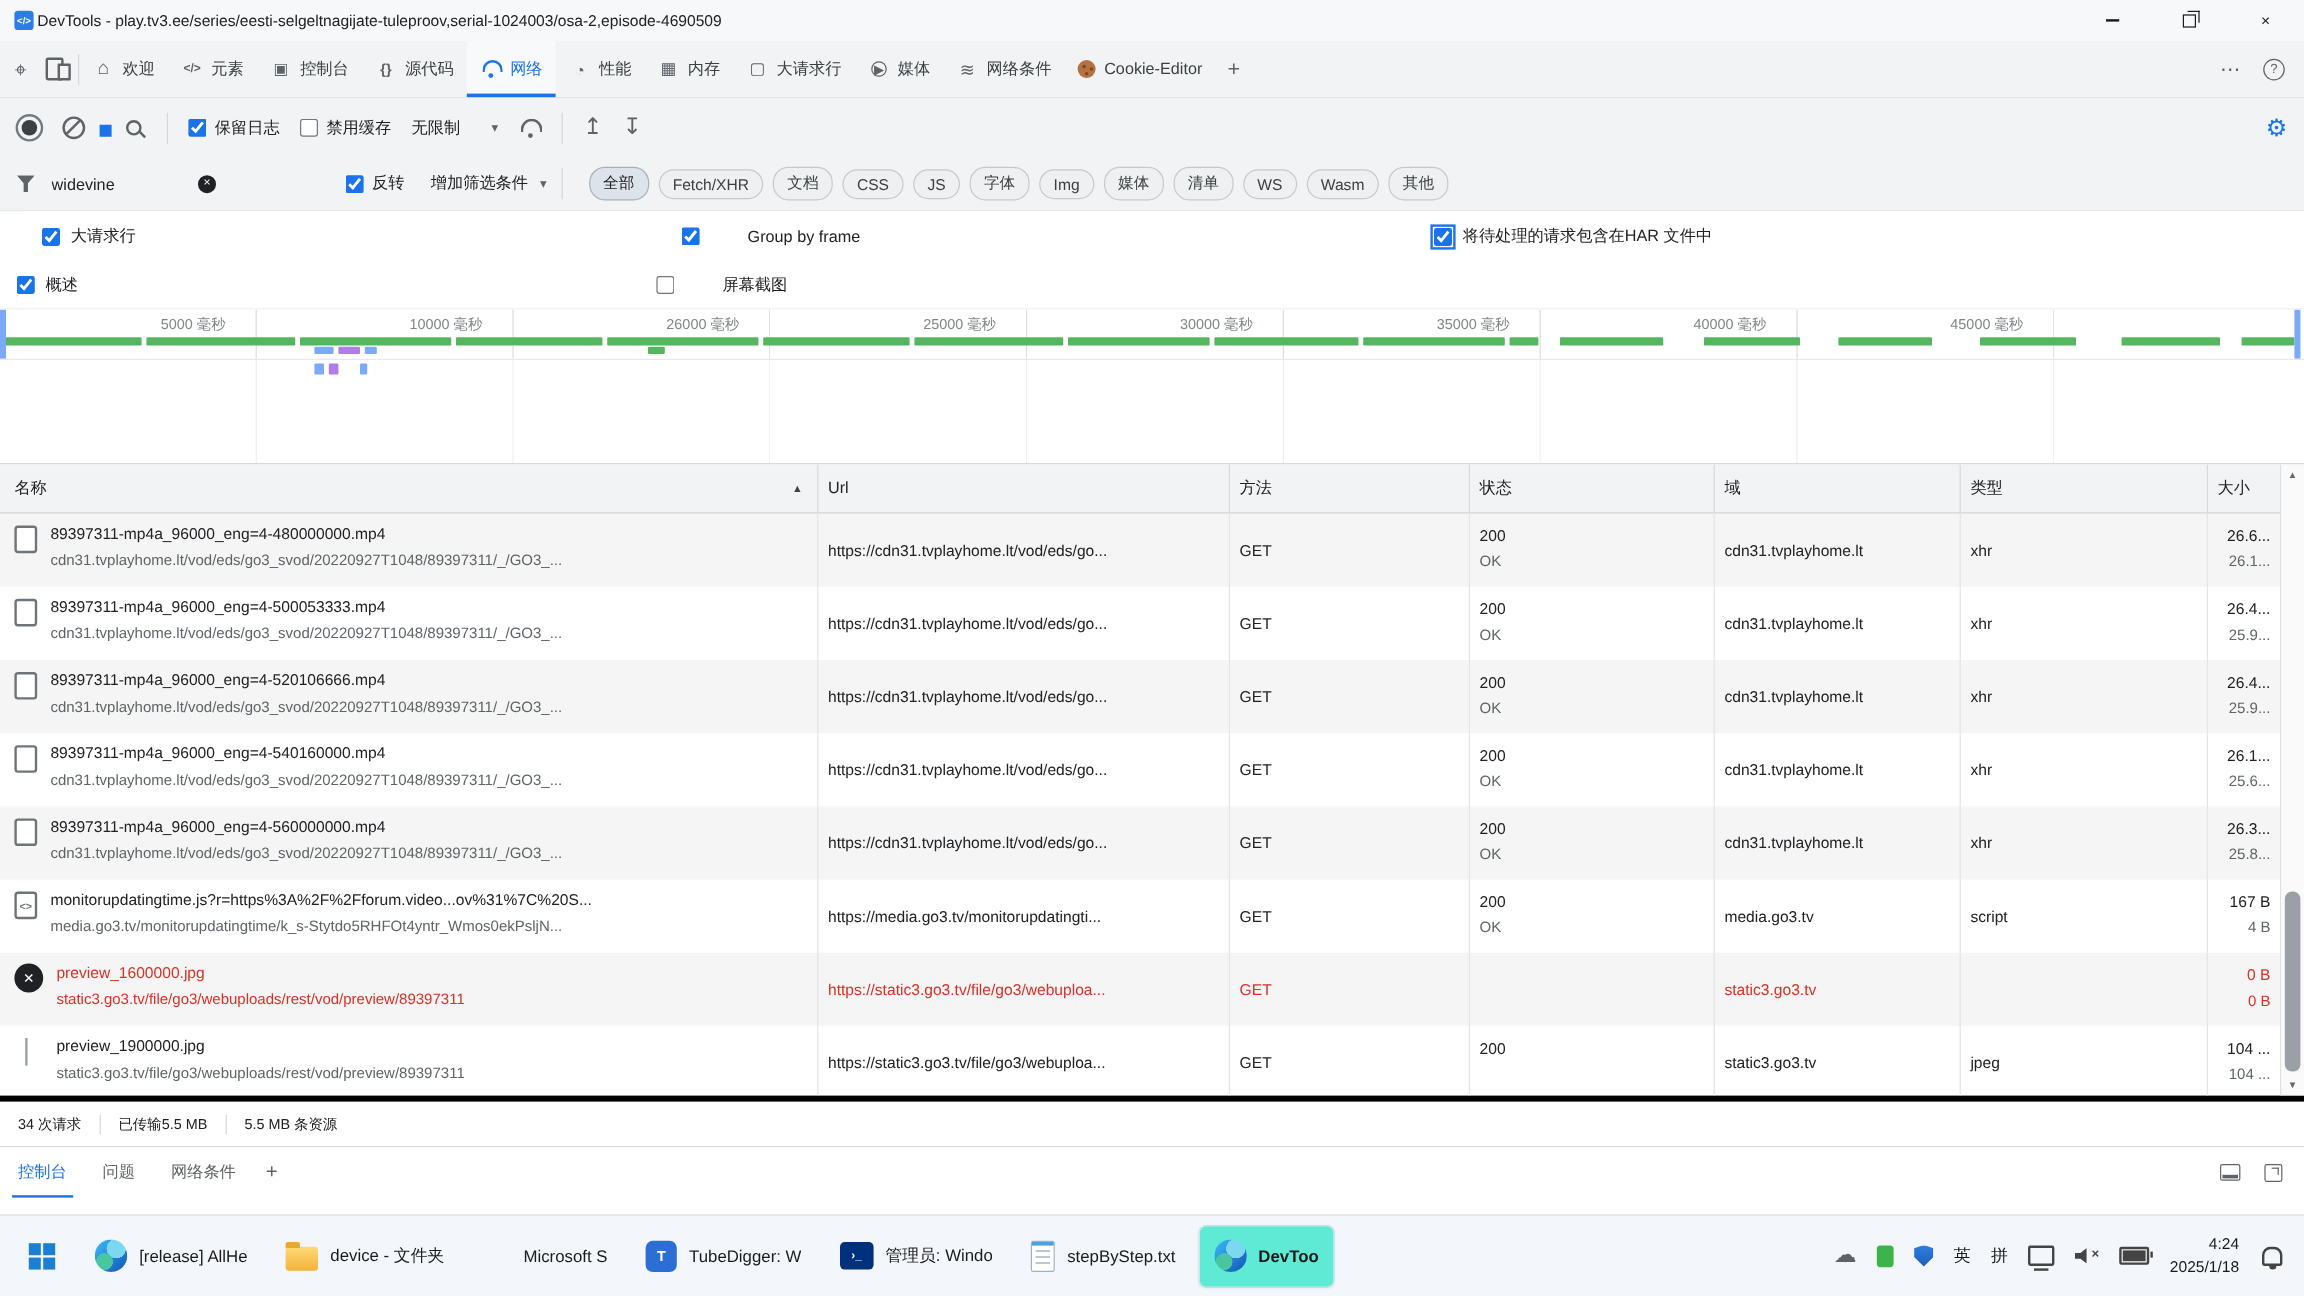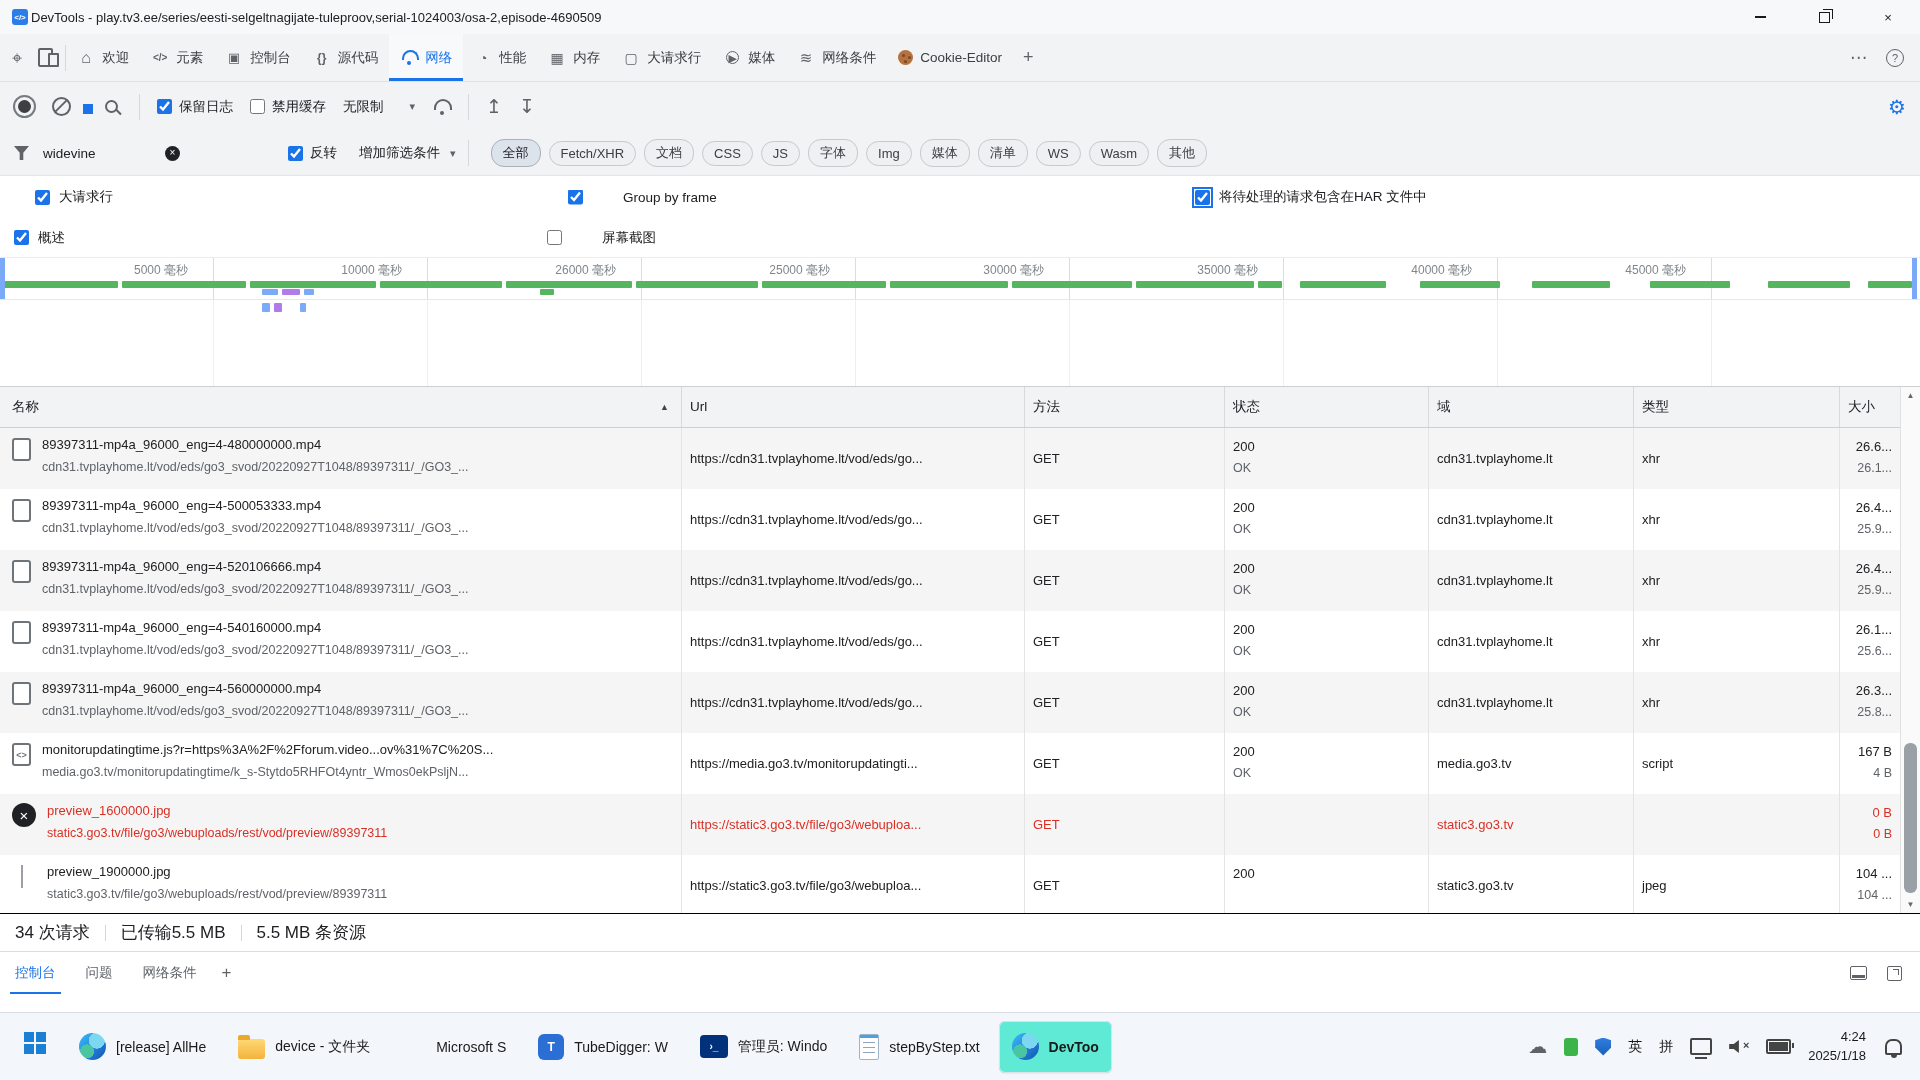--- a/index.html
+++ b/index.html
@@ -132,39 +132,39 @@
   .row-ic{flex:none;position:relative;width:24px;height:26px;margin-top:4px;}
   .row-ic.file,.row-ic.script{width:19px;height:23px;border:2px solid #6f7479;border-radius:3px;background:#fff;box-sizing:border-box;}
   .row-ic.script::after{content:"<>";position:absolute;inset:0;display:grid;place-items:center;font-size:9px;font-weight:bold;color:#6f7479;}
   .row-ic.fail{width:24px;height:24px;border-radius:50%;background:#202124;margin-top:3px;}
   .row-ic.fail::after{content:"×";position:absolute;inset:0;display:grid;place-items:center;color:#fff;font-size:15px;line-height:1;}
   .row-ic.bar{width:2px;height:23px;background:#9aa0a6;margin-left:9px;margin-right:13px;}
   .vscroll{position:absolute;top:0;right:0;width:20px;height:100%;background:#fafafa;border-left:1px solid #e0e0e0;display:flex;flex-direction:column;align-items:center;justify-content:space-between;padding:4px 0;box-sizing:border-box;font-size:8px;color:#666;}
   .vthumb{position:absolute;left:3px;width:13px;bottom:20px;height:150px;background:#9aa0a6;border-radius:6px;}
 
   
-  .statusbar{height:37px;background:#fff;border-top:1px solid #000000;display:flex;align-items:center;font-size:17px;flex:none;}
+  .statusbar{height:37px;background:#fff;border-top:5px solid #000000;display:flex;align-items:center;font-size:12px;flex:none;}
   .stat{padding:0 15px;line-height:16px;}
   .stat.sep{border-right:1px solid #d5d5d5;}
 
   
   .drawer{height:67px;background:#fff;border-top:1px solid #dadce0;display:flex;align-items:flex-start;flex:none;}
   .dtabs{display:flex;align-items:center;height:42px;}
   .dtab{padding:0 15px;font-size:13.5px;color:#5f6368;position:relative;height:42px;display:flex;align-items:center;}
   .dtab.active{color:#1a73e8;}
   .dtab.active::after{content:"";position:absolute;left:10px;right:10px;bottom:0;height:2px;background:#1a73e8;}
   .dplus{font-size:17px;color:#5f6368;padding:0 10px;height:42px;display:flex;align-items:center;}
   .drawer-right{margin-left:auto;display:flex;align-items:center;gap:20px;padding:0 18px;height:42px;}
   .dock-ic{width:15px;height:12px;border:1.5px solid #5f6368;border-radius:2px;position:relative;}
   .dock-ic::after{content:"";position:absolute;left:1px;right:1px;bottom:1px;height:3px;background:#5f6368;}
   .expand-ic{width:13px;height:13px;border:1.5px solid #5f6368;border-radius:2px;position:relative;}
   .expand-ic::after{content:"";position:absolute;right:2px;top:2px;width:5px;height:5px;border-top:1.5px solid #5f6368;border-right:1.5px solid #5f6368;}
 
   
-  .taskbar{position:absolute;left:0;bottom:0;width:1920px;height:68px;background:#f3f6fb;border-top:1px solid #d9dee5;display:flex;padding:4px 10px;gap:6px;box-sizing:border-box;}
+  .taskbar{position:absolute;left:0;bottom:0;width:1920px;height:68px;background:#f3f6fb;border-top:1px solid #d9dee5;display:flex;align-items:center;padding:4px 10px;gap:6px;box-sizing:border-box;}
   .startbtn{width:50px;height:52px;display:grid;place-items:center;border-radius:6px;}
   .winlogo{display:grid;grid-template-columns:10px 10px;grid-gap:2px;}
   .winlogo i{width:10px;height:10px;background:#1b7fd4;display:block;}
   .tbtn{display:flex;align-items:center;gap:10px;height:52px;padding:0 13px;border-radius:6px;font-size:14px;color:#1a1a1a;max-width:196px;}
   .tbtn.active{background:#5eead4;box-shadow:inset 0 0 0 1px #dde2e8,0 1px 2px rgba(0,0,0,.06);font-weight:bold;}
   .tlabel{white-space:nowrap;overflow:hidden;text-overflow:ellipsis;}
   .ticon{flex:none;}
   .ticon.edge{width:27px;height:27px;border-radius:50%;background:radial-gradient(circle at 30% 68%,#49c5a0 0 26%,rgba(0,0,0,0) 27%),radial-gradient(circle at 66% 28%,#7bd8f0 0 30%,rgba(0,0,0,0) 31%),linear-gradient(135deg,#35c1f1,#2a7de1 55%,#0c59a4);}
   .ticon.folder{width:27px;height:20px;background:linear-gradient(#ffd976,#f3b33c);border-radius:3px;position:relative;margin-top:5px;}
   .ticon.folder::before{content:"";position:absolute;top:-4px;left:0;width:12px;height:5px;background:#eaa92c;border-radius:2px 2px 0 0;}

